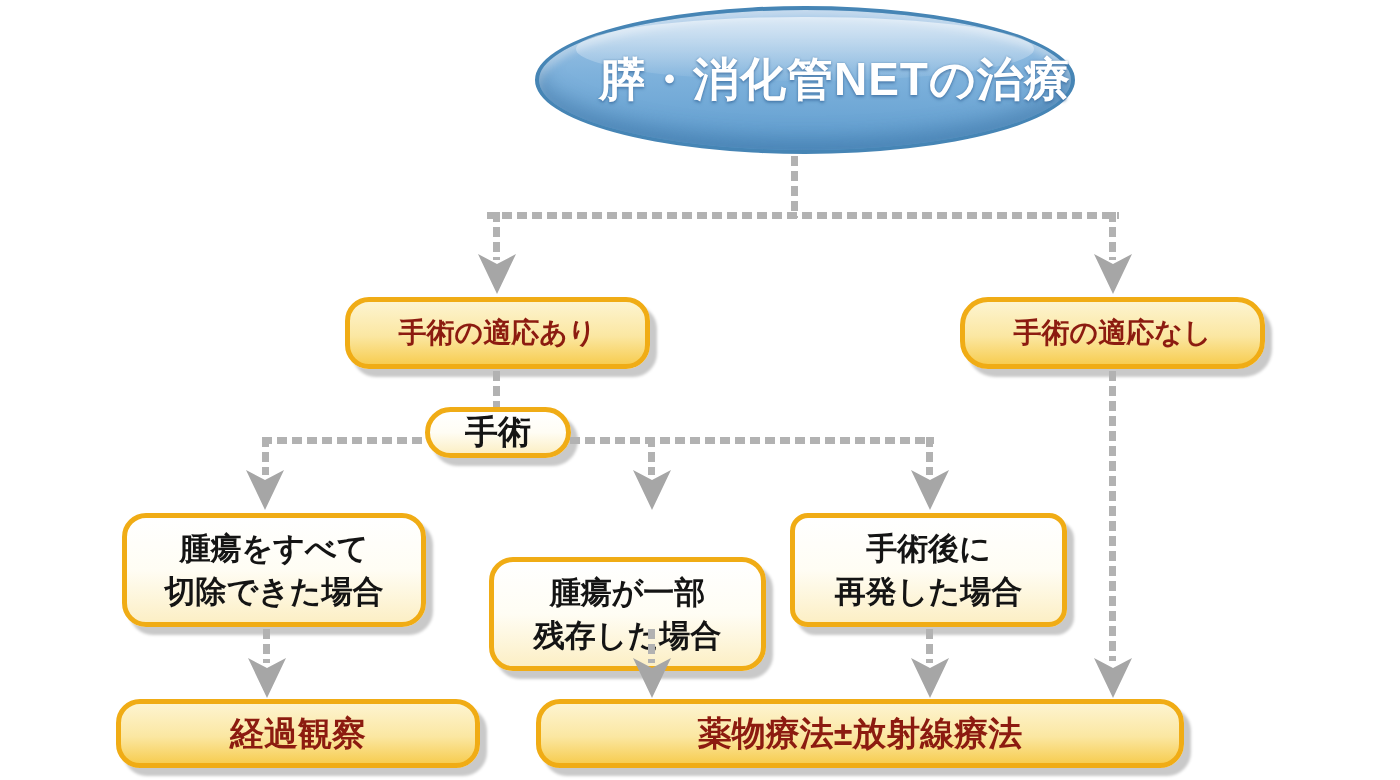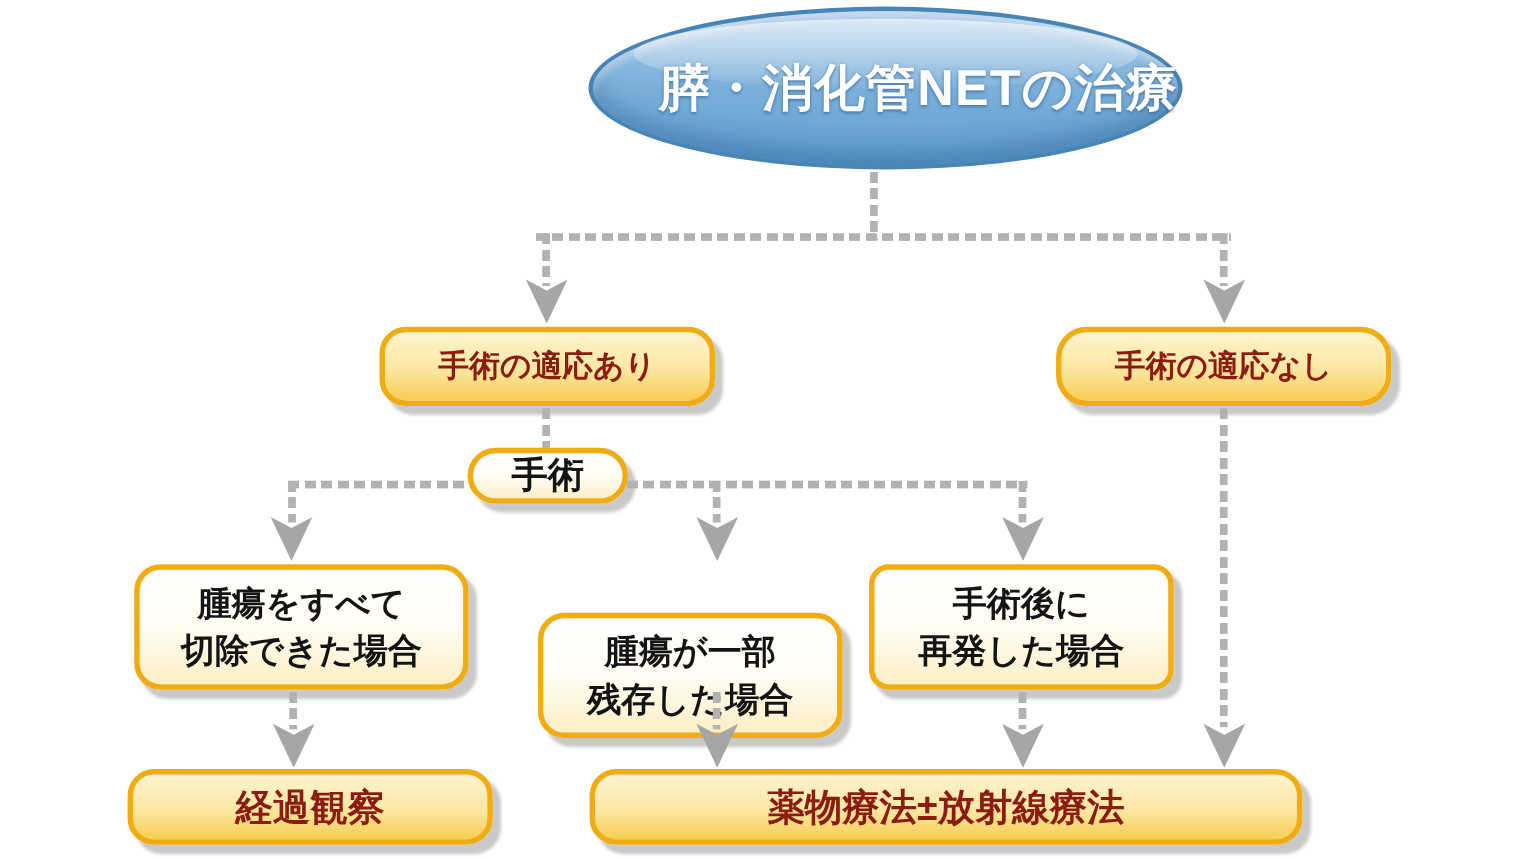--- a/index.html
+++ b/index.html
@@ -107,20 +107,20 @@
 
   <div class="vdash" style="left:648px;top:629px;height:34px;"></div>
   <div class="arrow" style="left:633px;top:658px;"></div>
 
   <div class="vdash" style="left:926px;top:629px;height:34px;"></div>
   <div class="arrow" style="left:911px;top:658px;"></div>
 
   <div class="vdash" style="left:1109px;top:371px;height:290px;"></div>
   <div class="arrow" style="left:1094px;top:658px;"></div>
 
-  <div class="pill wide" style="left:116px;top:699px;width:332px;height:69px;">
+  <div class="pill wide" style="left:116px;top:699px;width:364px;height:69px;">
     <div class="txt">経過観察</div>
   </div>
   <div class="pill wide" style="left:536px;top:699px;width:648px;height:69px;">
     <div class="txt">薬物療法±放射線療法</div>
   </div>
 
 </div>
 
 </body></html>

